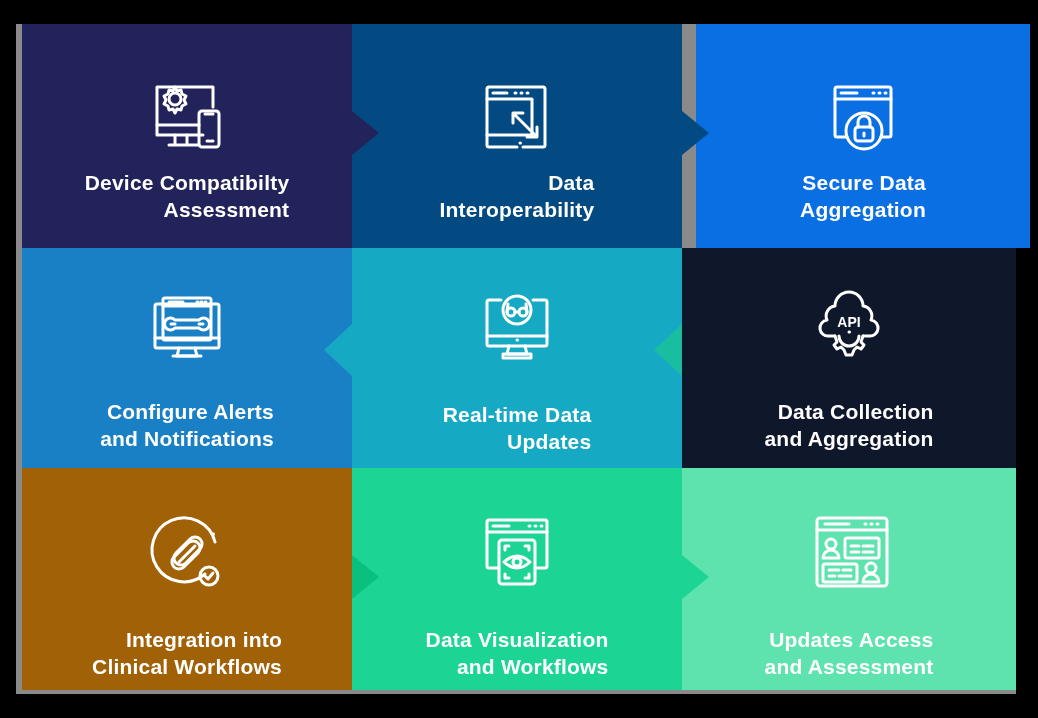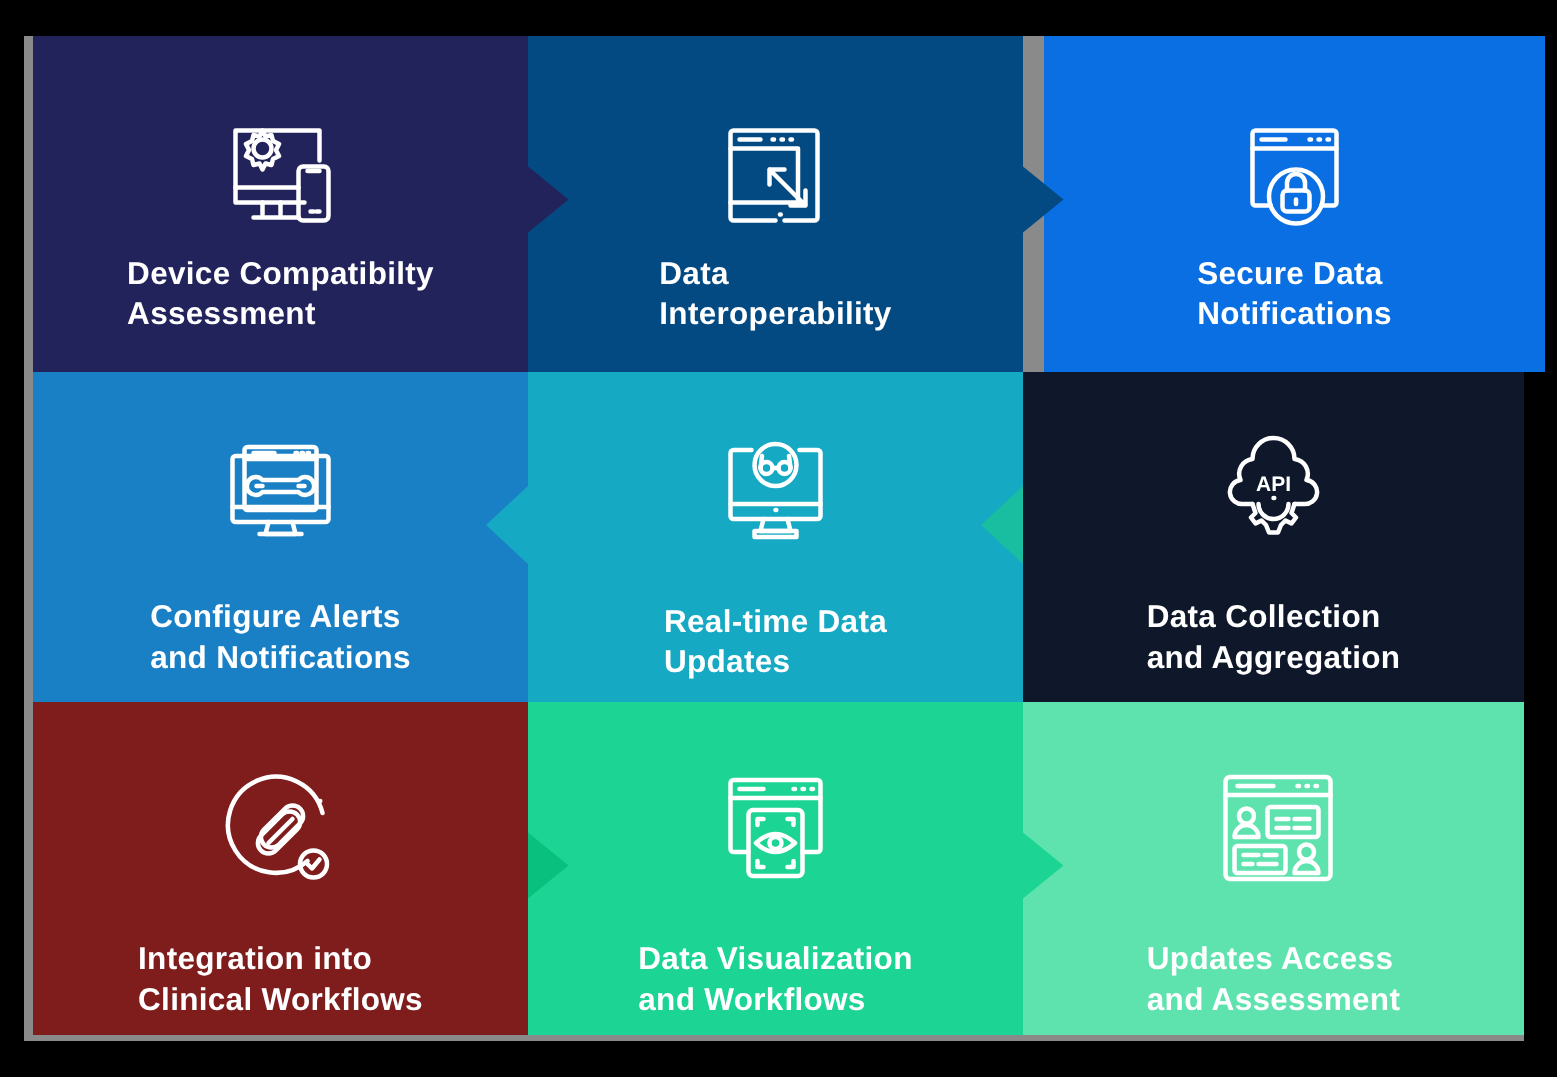--- a/index.html
+++ b/index.html
@@ -2,21 +2,21 @@
 <html><head>
 <meta charset="utf-8">
 <style>
   html,body{margin:0;padding:0;}
   body{width:1038px;height:718px;background:#000;position:relative;overflow:hidden;font-family:"Liberation Sans","DejaVu Sans",sans-serif;}
   .frame{position:absolute;left:16px;top:24px;width:1000px;height:670px;background:#8a8a8a;}
   .panel{position:absolute;left:22px;top:24px;width:994px;height:666px;}
   .cell{position:absolute;display:flex;flex-direction:column;align-items:center;color:#fff;box-sizing:border-box;}
   .cell .icon{width:80px;height:80px;margin-top:55px;}
   .cell .icon svg{width:80px;height:80px;display:block;}
-  .cell .label{margin-top:10px;text-align:left;font-size:21px;line-height:27px;font-weight:600;letter-spacing:0.2px;}
+  .cell .label{margin-top:10px;text-align:right;font-size:21px;line-height:27px;font-weight:600;letter-spacing:0.2px;}
   .arrow{position:absolute;width:0;height:0;z-index:3;}
   .arrow.right{border-top:22px solid transparent;border-bottom:22px solid transparent;border-left:27px solid;}
   .arrow.left{border-top:26px solid transparent;border-bottom:26px solid transparent;border-right:28px solid;}
 </style>
 </head>
 <body>
 
 <div class="frame"></div>
 <div class="panel">
 
@@ -53,21 +53,21 @@
       <svg viewBox="0 0 80 80" fill="none" stroke="#fff" stroke-width="3" stroke-linejoin="round" stroke-linecap="round">
         <path d="M24 58 H14 a2 2 0 0 1-2-2 V10 a2 2 0 0 1 2-2 H66 a2 2 0 0 1 2 2 V56 a2 2 0 0 1-2 2 H58"></path>
         <path d="M12 20 H68"></path>
         <path d="M18 14 H34 M50 14 H51 M56 14 H57 M62 14 H63"></path>
         <circle cx="41" cy="52" r="18"></circle>
         <rect x="32" y="48" width="18" height="14" rx="3"></rect>
         <path d="M35 48 V43 a6 6 0 0 1 12 0 V48"></path>
         <path d="M41 54 V57"></path>
       </svg>
     </div>
-    <div class="label"><span>Secure Data</span><br><span>Notifications</span></div>
+    <div class="label"><span>Secure Data</span><br><span>Aggregation</span></div>
   </div>
 
   <div class="cell" style="left:0;top:224px;width:330px;height:220px;background:#1a80c6;">
     <div class="icon" style="margin-top:42px;">
       <svg viewBox="0 0 80 80" fill="none" stroke="#fff" stroke-width="3" stroke-linejoin="round" stroke-linecap="round">
         <rect x="8" y="14" width="64" height="44" rx="2"></rect>
         <rect x="16" y="8" width="48" height="42" rx="2"></rect>
         <path d="M16 16 H64"></path>
         <path d="M22 12 H36 M50 12 H51 M54 12 H55 M58 12 H59"></path>
         <path d="M8 48 H72"></path>
@@ -103,21 +103,21 @@
         <path d="M26 46 H20 a8 8 0 0 1-2-16 a10 10 0 0 1 8-14 a14 14 0 0 1 28 0 a10 10 0 0 1 8 14 a8 8 0 0 1-2 16 H54"></path>
         <path d="M30 46 a10 10 0 0 0 20 0"></path>
         <path d="M26 46 l2 6-3 3 3 4 4-2 3 3 2 5 h6 l2-5 3-3 4 2 3-4-3-3 2-6"></path>
         <path d="M40 42 H40.5"></path>
         <text x="40" y="37" fill="#fff" stroke="none" font-family="Liberation Sans, sans-serif" font-weight="700" font-size="14" text-anchor="middle">API</text>
       </svg>
     </div>
     <div class="label" style="margin-top:28px;"><span>Data Collection</span><br><span>and Aggregation</span></div>
   </div>
 
-  <div class="cell" style="left:0;top:444px;width:330px;height:222px;background:#7f1d1d;">
+  <div class="cell" style="left:0;top:444px;width:330px;height:222px;background:#a16207;">
     <div class="icon" style="margin-top:44px;">
       <svg viewBox="0 0 80 80" fill="none" stroke="#fff" stroke-width="3" stroke-linejoin="round" stroke-linecap="round">
         <path d="M58 62 A32 32 0 1 1 68 30"></path>
         <path d="M66 22 H66.5"></path>
         <rect x="24" y="32" width="34" height="14" rx="7" transform="rotate(-45 41 39)"></rect>
         <rect x="22" y="36" width="34" height="14" rx="7" transform="rotate(-45 39 43)"></rect>
         <path d="M32 50 L48 34"></path>
         <circle cx="62" cy="64" r="9"></circle>
         <path d="M58 64 L61 67 L66 61"></path>
       </svg>

